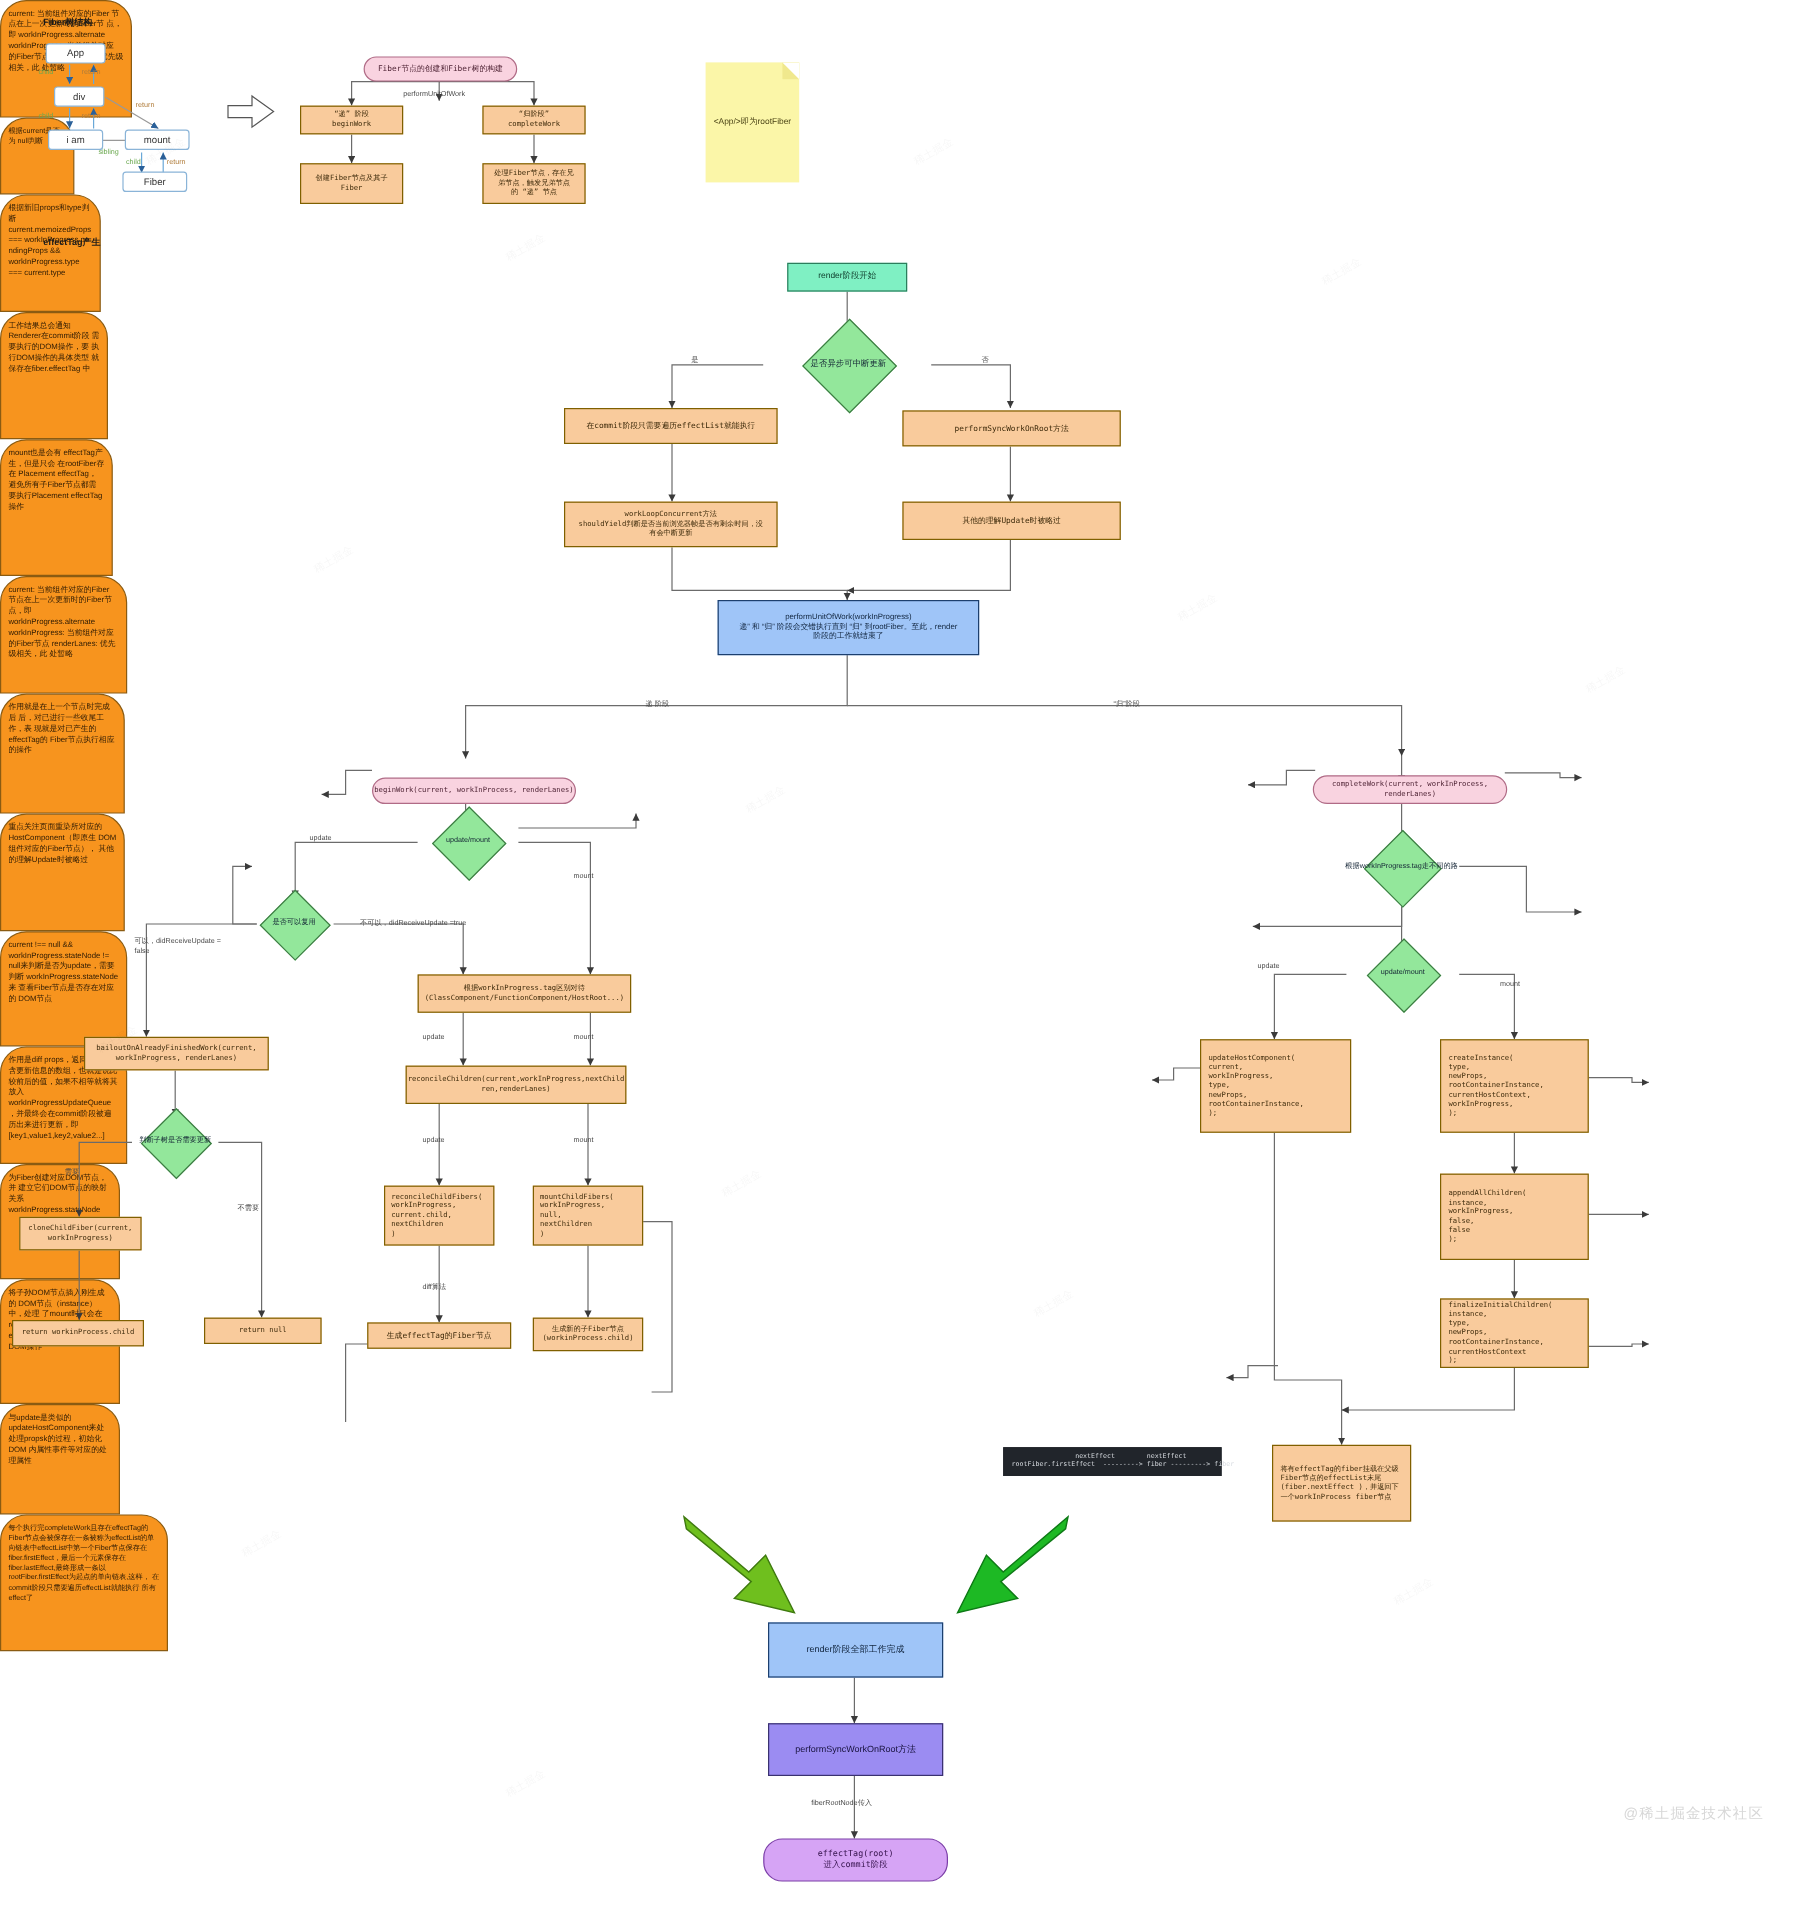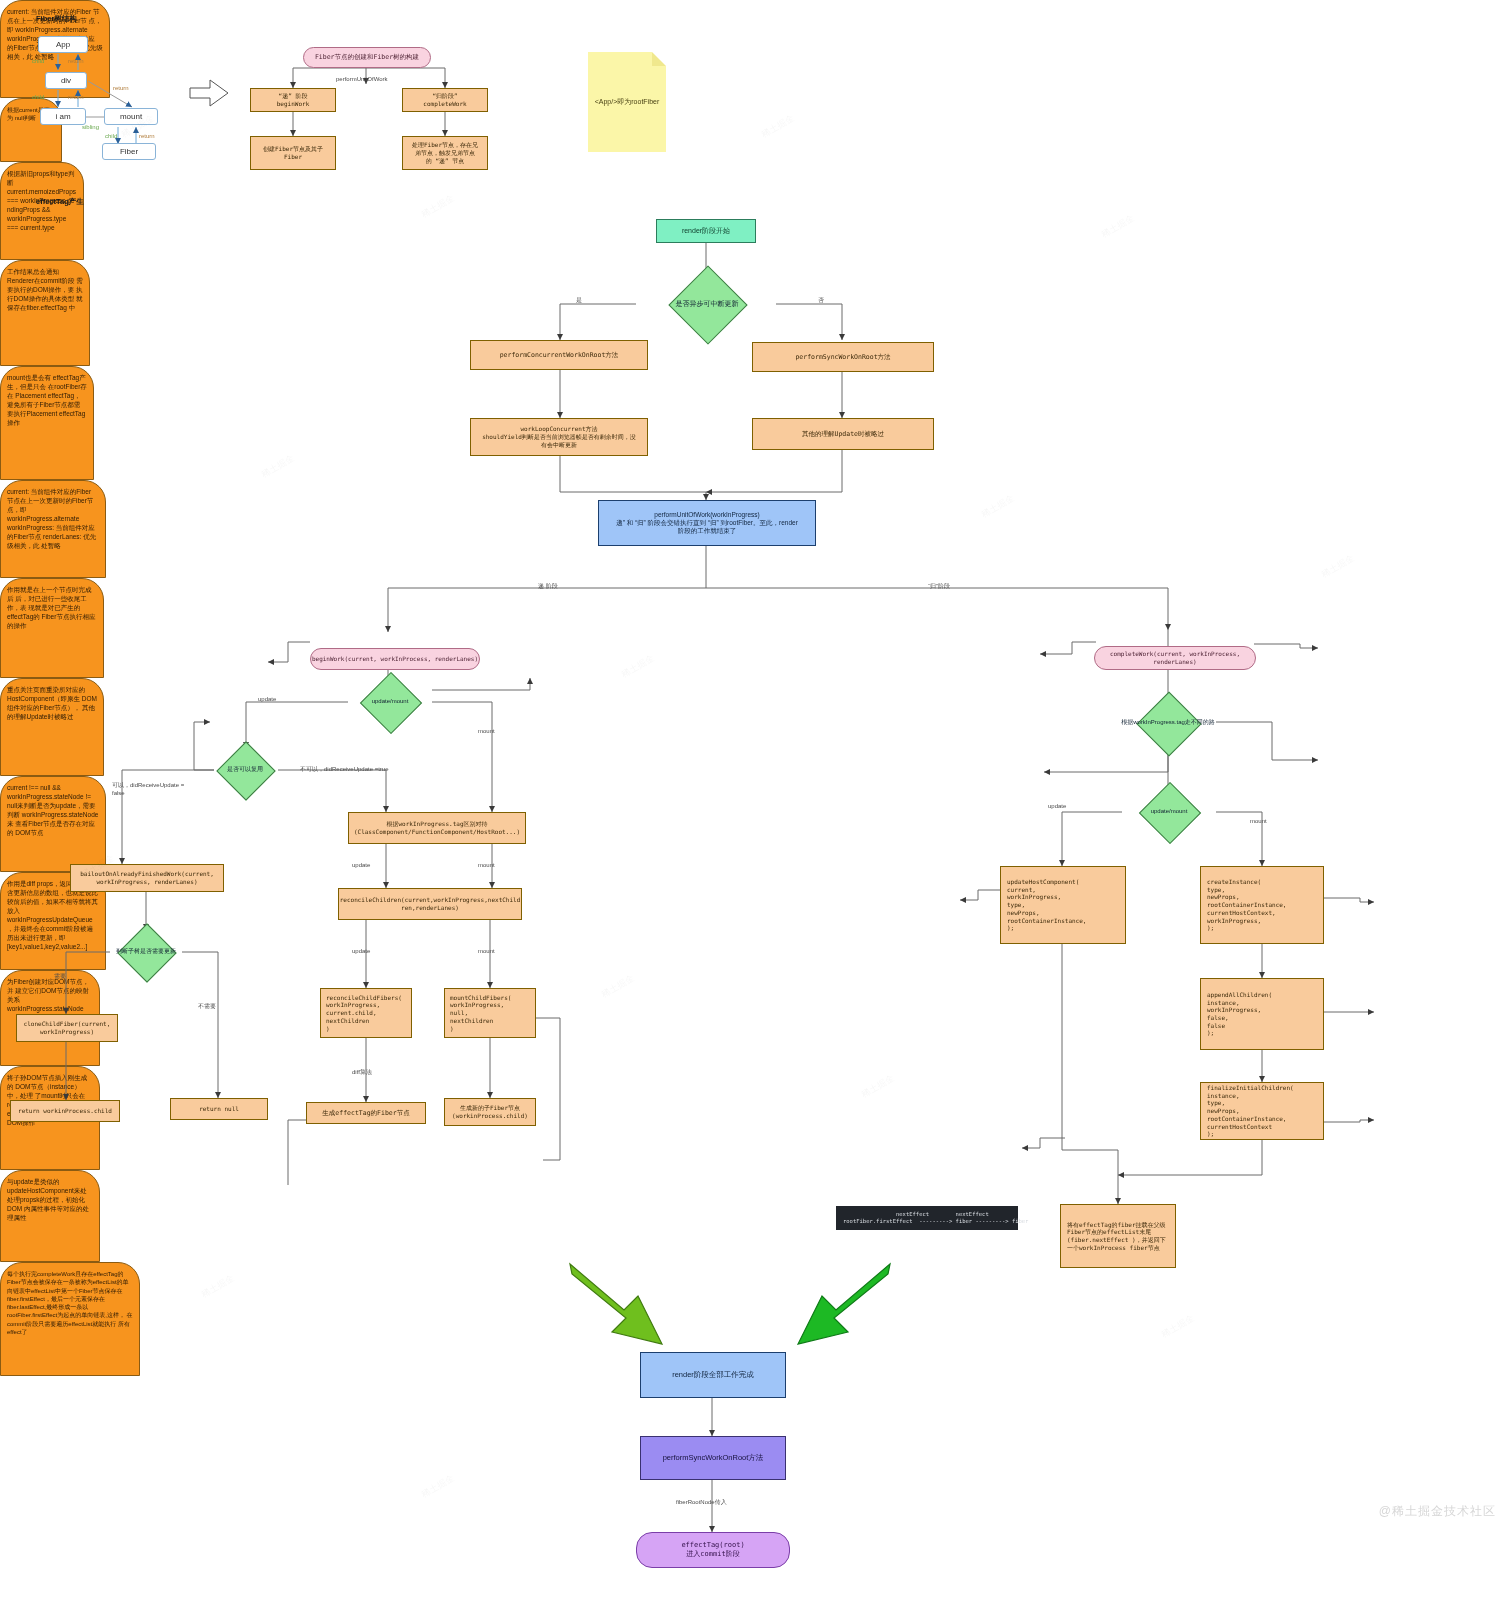--- a/index.html
+++ b/index.html
@@ -104,21 +104,21 @@
   
   .fatarrow { position:absolute; }
 
   
   .wm {
     position:absolute; color:rgba(0,0,0,0.035); font-size:9px;
     transform:rotate(-30deg); white-space:nowrap; pointer-events:none;
     font-family:"Liberation Sans", sans-serif;
   }
   .brand {
-    position:absolute; right:16px; bottom:88px;
+    position:absolute; right:42px; bottom:88px;
     color:#d7d7d7; font-size:12px; letter-spacing:1px;
     font-family:"Liberation Sans", sans-serif;
   }
 </style>
 </head>
 <body>
 
 <div class="canvas">
 
   <svg class="wires" viewBox="0 0 1512 1608">
@@ -272,21 +272,21 @@
 
   <div class="node mint" style="left:656px; top:219px; width:100px; height:24px; font-size:7px;">render阶段开始</div>
 
   <div class="diamond-wrap" style="left:638px; top:281px; width:138px; height:46px;">
     <div class="diamond" style="width:54px;height:54px;left:42px;top:-4px;"></div>
     <div class="diamond-label">是否异步可中断更新</div>
   </div>
   <div class="elabel" style="left:576px; top:296px;">是</div>
   <div class="elabel" style="left:818px; top:296px;">否</div>
 
-  <div class="node orange" style="left:470px; top:340px; width:178px; height:30px; font-size:6.5px;">performConcurrentWorkOnRoot方法</div>
+  <div class="node orange" style="left:470px; top:340px; width:178px; height:30px; font-size:6.5px;">在commit阶段只需要遍历effectList就能执行</div>
   <div class="node orange" style="left:752px; top:342px; width:182px; height:30px; font-size:6.5px;">performSyncWorkOnRoot方法</div>
   <div class="node orange" style="left:470px; top:418px; width:178px; height:38px; font-size:6px;">workLoopConcurrent方法
 shouldYield判断是否当前浏览器帧是否有剩余时间，没
 有会中断更新</div>
   <div class="node orange" style="left:752px; top:418px; width:182px; height:32px; font-size:6.5px;">其他的理解Update时被略过</div>
 
   <div class="node blue" style="left:598px; top:500px; width:218px; height:46px; font-size:6.5px;">performUnitOfWork(workInProgress)
 递” 和 “归” 阶段会交错执行直到 “归” 到rootFiber。至此，render
 阶段的工作就结束了</div>
 

